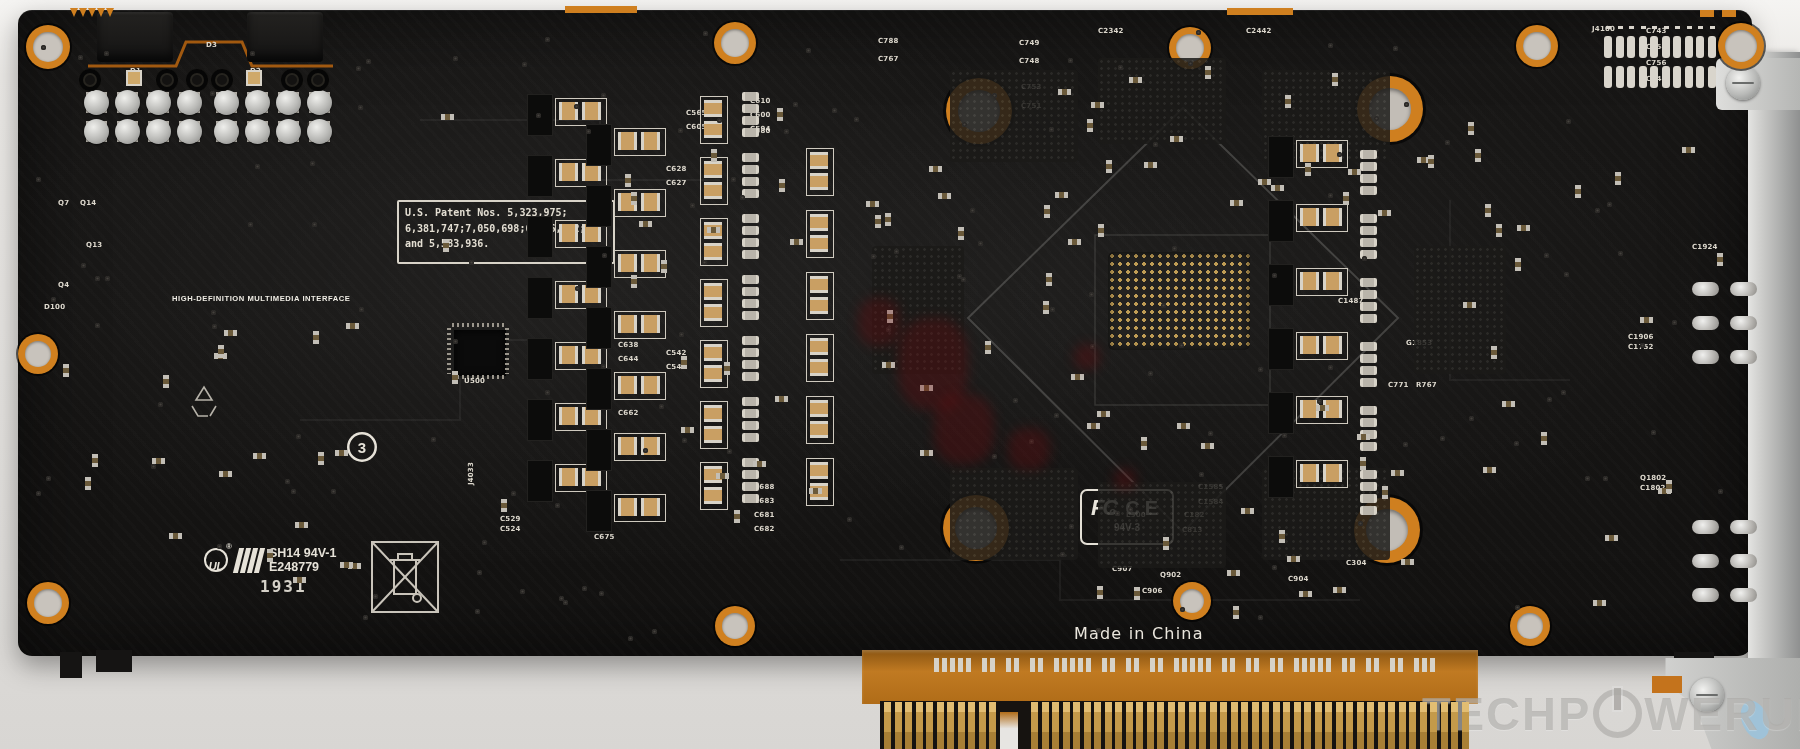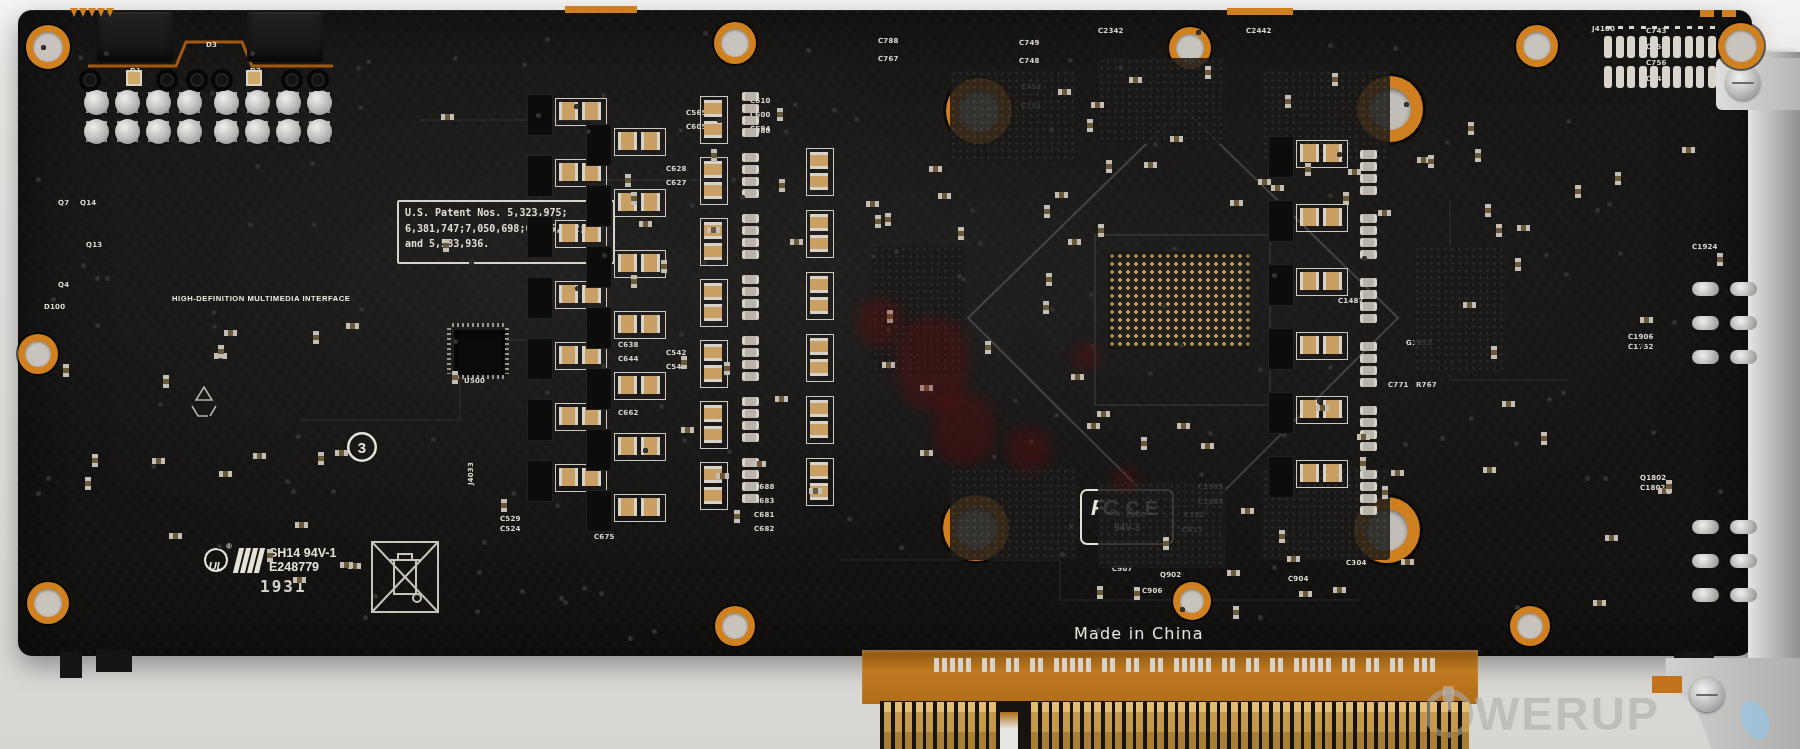--- a/index.html
+++ b/index.html
@@ -157,20 +157,21 @@
   <div class="abs" style="left:1716px;top:58px;width:84px;height:52px;border-radius:6px 0 0 6px;background:linear-gradient(90deg,#dededc,#b5b6b4)"></div>
   <div class="abs screw" style="left:1726px;top:66px;width:34px;height:34px"></div>
   <div class="abs" style="left:1636px;top:658px;width:164px;height:91px;background:linear-gradient(90deg,#d8d8d6,#aeafad);clip-path:polygon(18% 0,100% 0,100% 100%,46% 100%,36% 52%,18% 28%)"></div>
   <div class="abs" style="left:1652px;top:676px;width:30px;height:17px;background:#c4731c"></div>
   <div class="abs screw" style="left:1690px;top:678px;width:34px;height:34px"></div>
   <div class="abs" style="left:1742px;top:700px;width:26px;height:40px;border-radius:50%;background:#9cc3dc;opacity:.9;transform:rotate(-22deg)"></div>
 
   <div id="wm-red"></div>
 
   <div id="tpu-watermark" class="abs">
+    <span id="tpu-left">TECHP</span>
     <span id="tpu-power-icon">
         <i></i>
       </span>
     <span id="tpu-right">WERUP</span>
   </div>
 <div class="lbl" style="position: absolute; left: 878px; top: 38px;">C788</div>
     <div class="lbl" style="position: absolute; left: 878px; top: 56px;">C767</div>
     <div class="lbl" style="position: absolute; left: 1019px; top: 40px;">C749</div>
     <div class="lbl" style="position: absolute; left: 1019px; top: 58px;">C748</div>
     <div class="lbl" style="position: absolute; left: 1021px; top: 84px;">C753</div>

